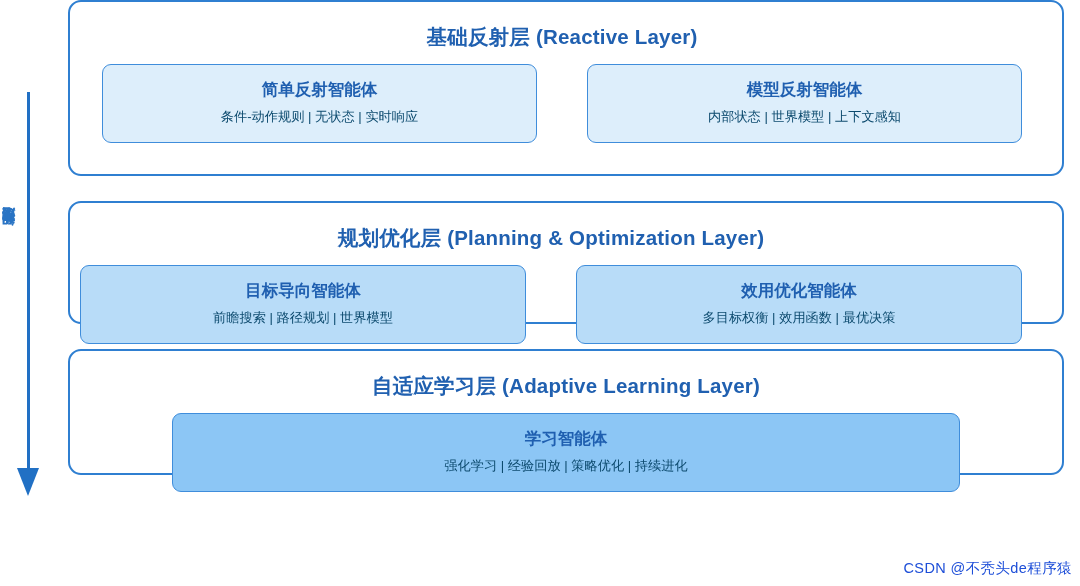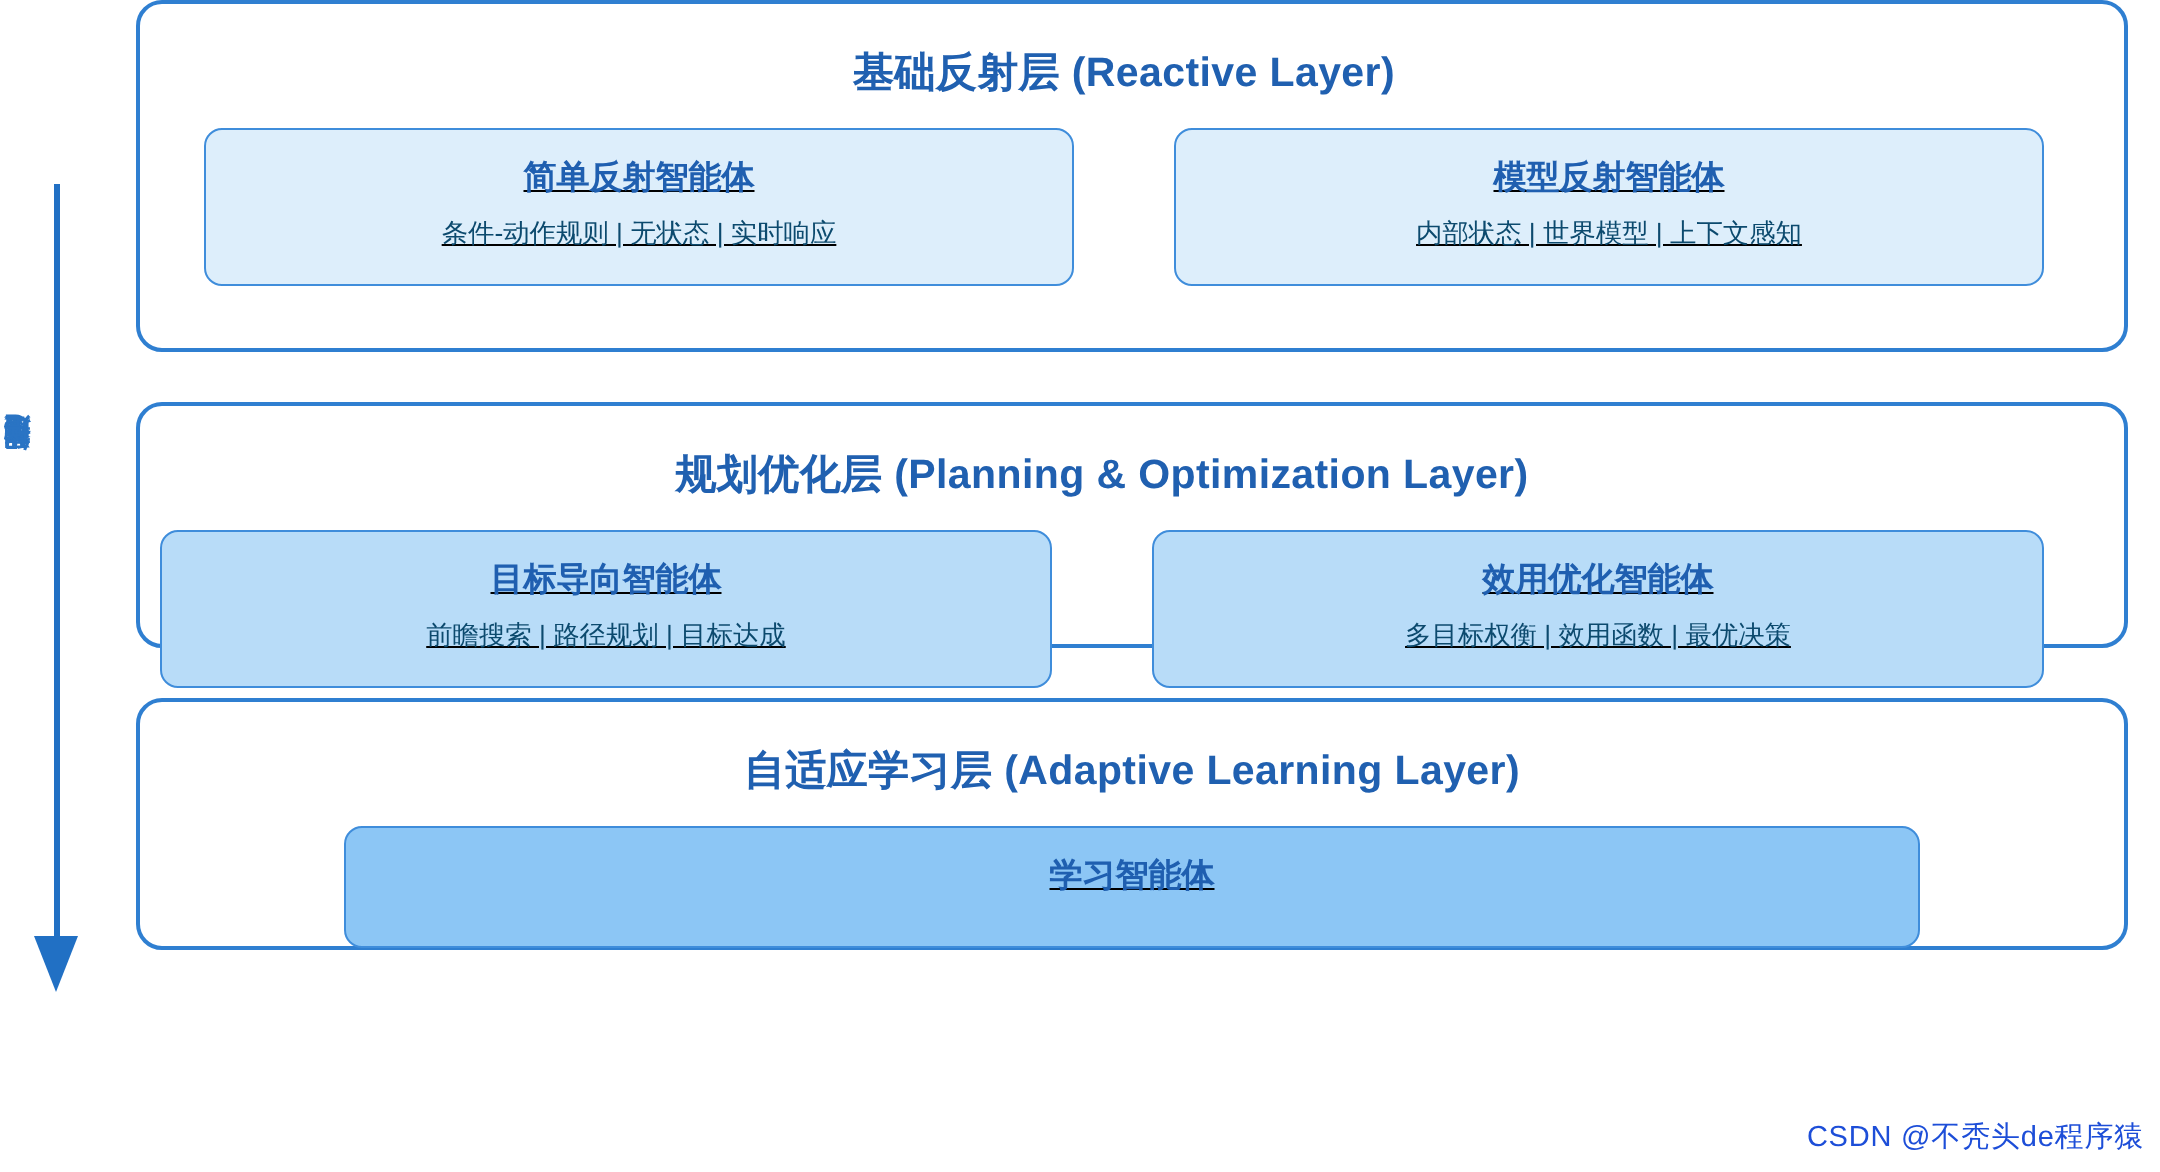--- a/index.html
+++ b/index.html
@@ -81,21 +81,20 @@
     font-size: 20.5px;
     font-weight: 700;
     letter-spacing: 0.2px;
     margin: 6px 0 14px 0;
     line-height: 1.25;
   }
   .cards {
     display: flex;
     gap: 50px;
     justify-content: space-between;
-    text-decoration: underline;
   }
   .cards.single {
     padding: 0 62px;
   }
   .card {
     box-sizing: border-box;
     flex: 1 1 0;
     border: 1.6px solid #3f8ddb;
     border-radius: 9px;
     padding: 14px 10px 16px 10px;
@@ -157,33 +156,34 @@
         <div class="card-sub">内部状态 | 世界模型 | 上下文感知</div>
       </div>
     </div>
   </div>
 
   <div class="layer layer-2 tint-2">
     <div class="layer-title">规划优化层 (Planning &amp; Optimization Layer)</div>
     <div class="cards">
       <div class="card">
         <div class="card-title">目标导向智能体</div>
-        <div class="card-sub">前瞻搜索 | 路径规划 | 目标达成</div>
+        <div class="card-sub">前瞻搜索 | 路径规划 | 世界模型</div>
       </div>
       <div class="card">
         <div class="card-title">效用优化智能体</div>
         <div class="card-sub">多目标权衡 | 效用函数 | 最优决策</div>
       </div>
     </div>
   </div>
 
   <div class="layer layer-3 tint-3">
     <div class="layer-title">自适应学习层 (Adaptive Learning Layer)</div>
     <div class="cards single">
       <div class="card">
         <div class="card-title">学习智能体</div>
+        <div class="card-sub">强化学习 | 经验回放 | 策略优化 | 持续进化</div>
       </div>
     </div>
   </div>
 
 </div>
 
 <div class="watermark">CSDN @不秃头de程序猿</div>
 
 </body></html>

